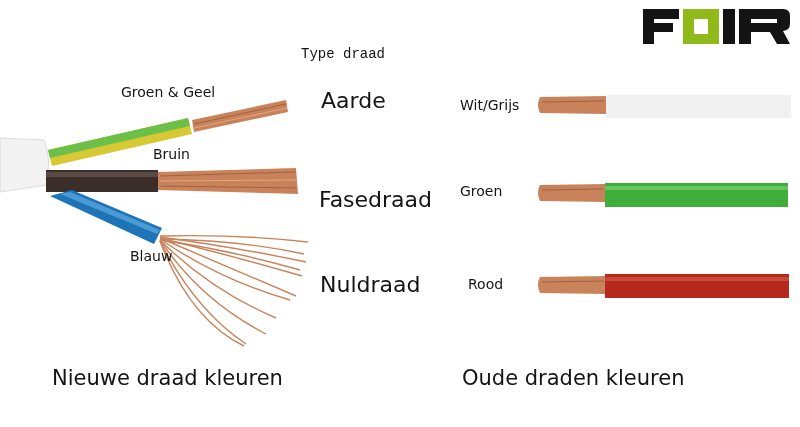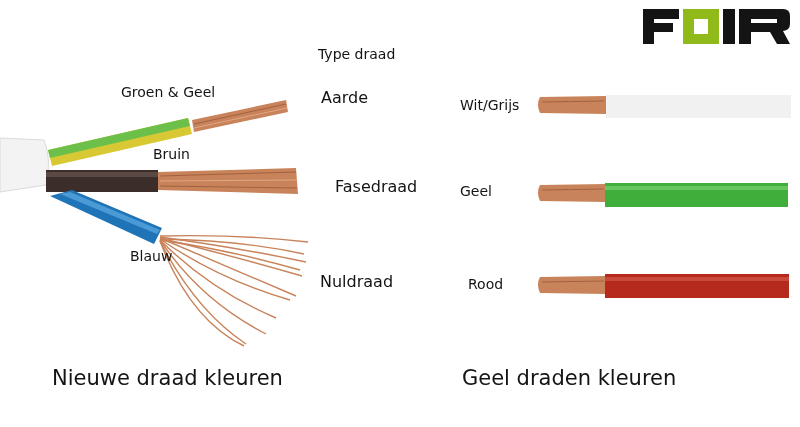--- a/index.html
+++ b/index.html
@@ -1,19 +1,19 @@
 <!DOCTYPE html>
 <html><head>
 <meta charset="utf-8">
 <style>
   html,body{margin:0;padding:0;background:#ffffff;}
   body{width:800px;height:427px;position:relative;overflow:hidden;font-family:"DejaVu Sans","Liberation Sans",sans-serif;color:#111;}
   .lbl{position:absolute;white-space:nowrap;color:#141414;}
   .small{font-size:14px;}
-  .mid{font-size:16px;}
+  .mid{font-size:22px;}
   .big{font-size:21px;}
   svg{position:absolute;left:0;top:0;}
   .logo{position:absolute;left:643px;top:9px;width:147px;height:35px;}
 </style>
 </head>
 <body>
 
 <div class="logo">
   <svg width="147" height="35" viewBox="0 0 147 35">
 
@@ -82,30 +82,30 @@
     <rect x="605" y="186" width="183" height="4" fill="#66c55f"></rect>
   </g>
   <g>
     <path d="M540 277 Q536 284 540 293 L606 294 L606 276 Z" fill="#c8835a"></path>
     <line x1="542" y1="282" x2="604" y2="281" stroke="#a36140" stroke-width="1"></line>
     <rect x="605" y="274" width="184" height="24" fill="#b52a1c"></rect>
     <rect x="605" y="277" width="184" height="4" fill="#c84a3a"></rect>
   </g>
 </svg>
 
-<div class="lbl small" style="left:318px;top:46px;">Type draad</div>
+<div class="lbl small" style="left:301px;top:46px;font-family:Liberation Mono, monospace;">Type draad</div>
 
 <div class="lbl small" style="left:121px;top:84px;">Groen &amp; Geel</div>
 <div class="lbl mid" style="left:321px;top:88px;">Aarde</div>
 
 <div class="lbl small" style="left:153px;top:146px;text-align:right;">Bruin</div>
-<div class="lbl mid" style="left:319px;top:177px;margin-left:16px;">Fasedraad</div>
+<div class="lbl mid" style="left:319px;top:187px;">Fasedraad</div>
 
 <div class="lbl small" style="left:110px;top:248px;margin-left:20px;">Blauw</div>
 <div class="lbl mid" style="left:320px;top:272px;">Nuldraad</div>
 
 <div class="lbl big" style="left:52px;top:366px;">Nieuwe draad kleuren</div>
 
 <div class="lbl small" style="left:460px;top:97px;">Wit/Grijs</div>
-<div class="lbl small" style="left:460px;top:183px;">Geel</div>
+<div class="lbl small" style="left:460px;top:183px;">Groen</div>
 <div class="lbl small" style="left:460px;top:276px;margin-left:8px;">Rood</div>
 
-<div class="lbl big" style="left:462px;top:366px;">Geel draden kleuren</div>
+<div class="lbl big" style="left:462px;top:366px;">Oude draden kleuren</div>
 
 </body></html>

